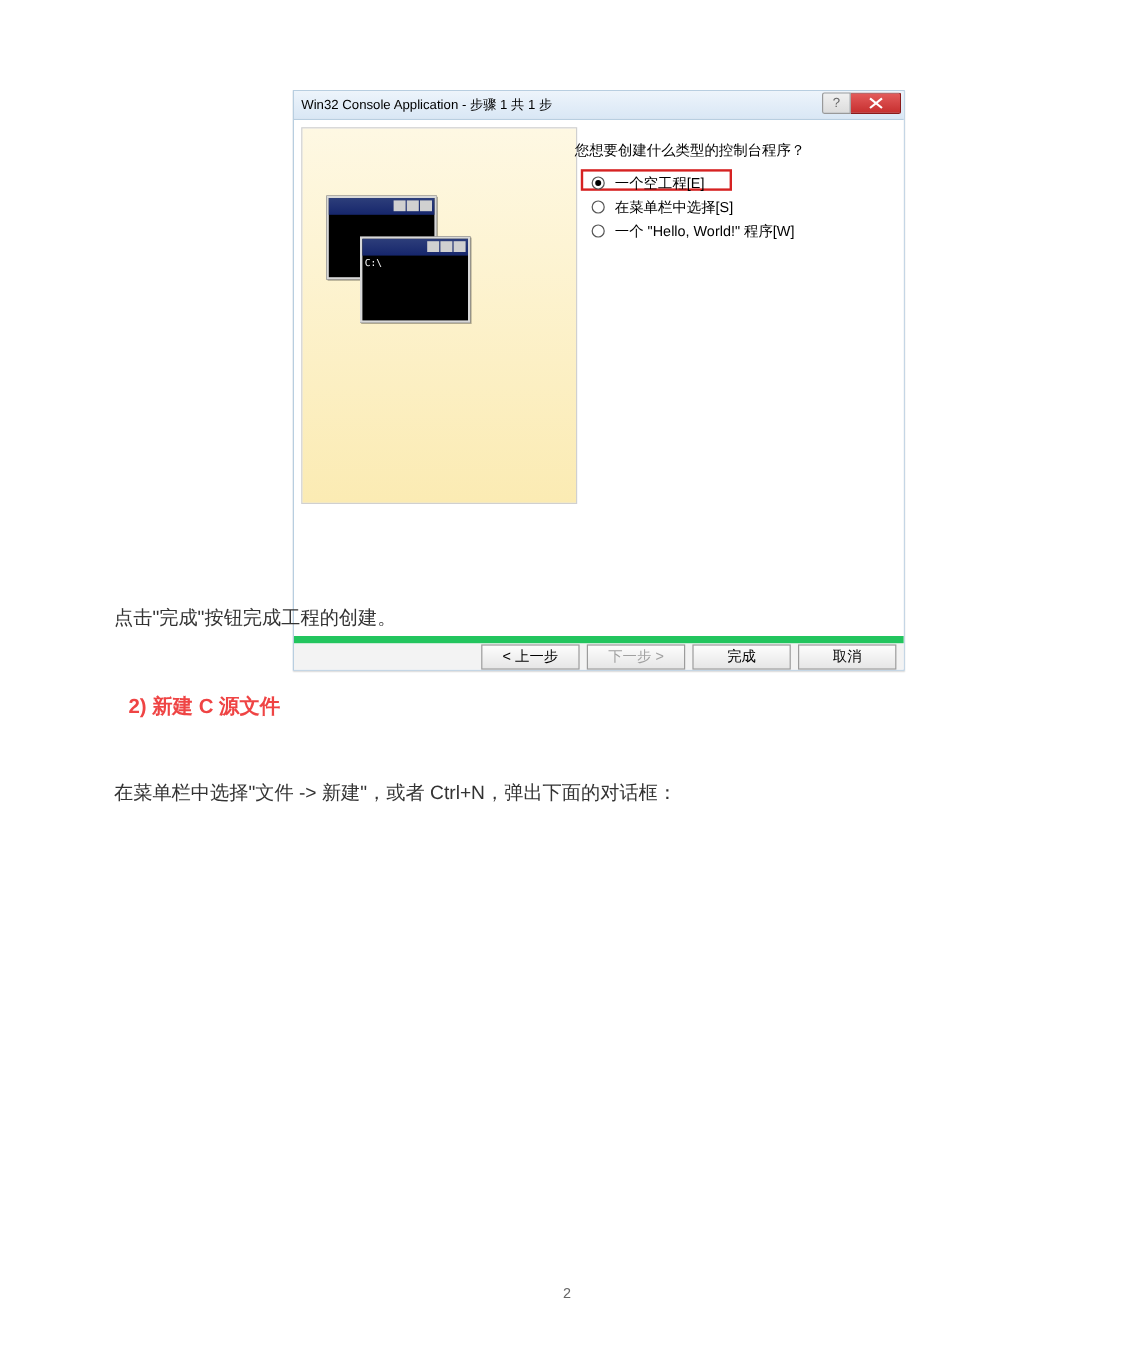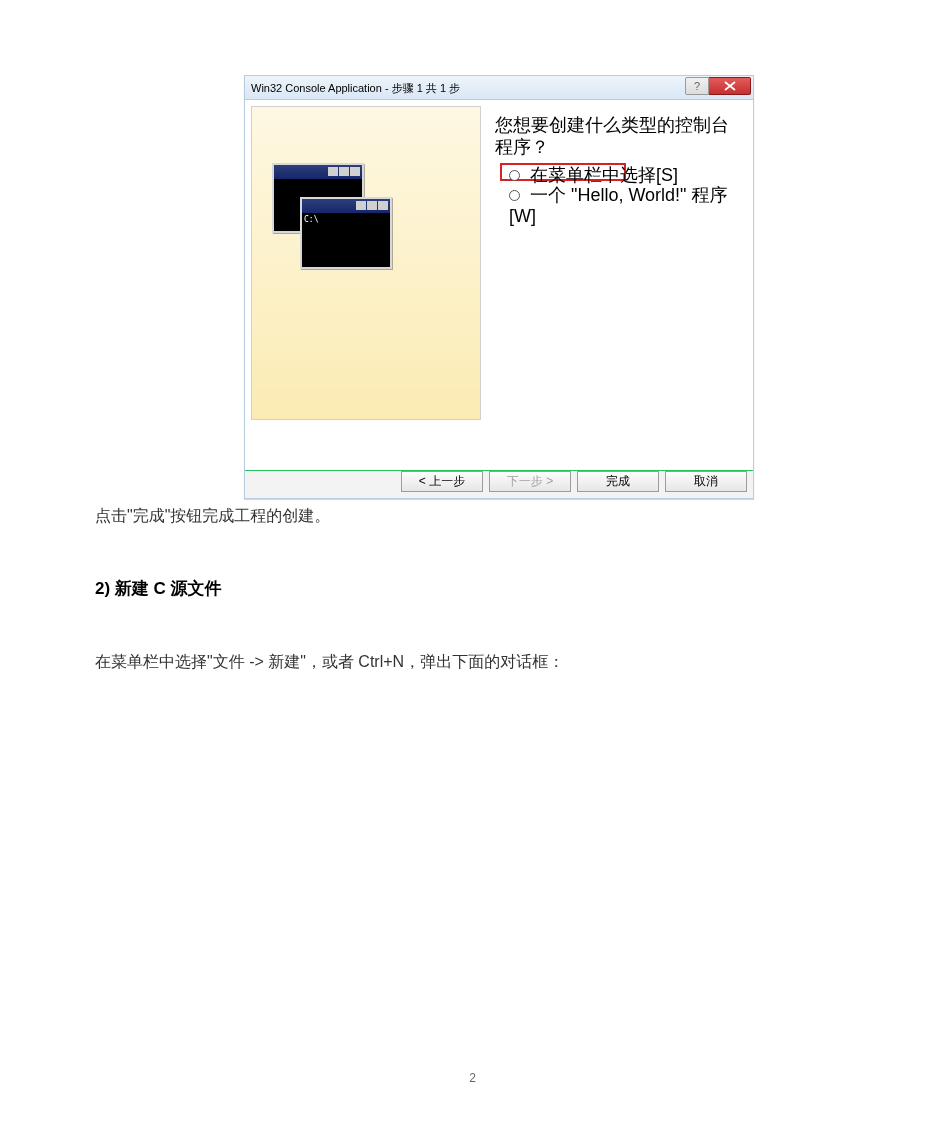--- a/index.html
+++ b/index.html
@@ -10,21 +10,21 @@
       height: 1123px;
       background: #ffffff;
       font-family: "Microsoft YaHei", Arial, sans-serif;
       position: relative;
     }
     .page { width: 945px; height: 1123px; position: relative; }
     
     .dialog-wrap {
       position: absolute;
       left: 244px; top: 75px;
-      width: 510px; height: 424px;
+      width: 510px; height: 484px;
       border: 1px solid #b8cee0;
       background: #fff;
       box-shadow: 0 1px 1px rgba(0,0,0,.15);
     }
     .titlebar {
       height: 24px;
       background: linear-gradient(#edf4fb, #d9e7f5);
       border-bottom: 1px solid #b8cee0;
       position: relative;
       padding-left: 6px;
@@ -59,57 +59,57 @@
       border: 2px solid #d8d8d8;
       background:#000;
       box-shadow: 1px 1px 0 rgba(0,0,0,.3);
     }
     .mini-win .mw-title { height:14px; background: linear-gradient(#2d3e7a,#16266c); position:relative; }
     .mini-win .mw-ic { position:absolute; right:2px; top:2px; display:flex; gap:1px;}
     .mini-win .mw-ic span { width:10px; height:9px; background:#d0d0d0; display:block;}
     .mini-prompt { color:#fff; font-family: Consolas, monospace; font-size:8px; padding:2px 2px; }
     
     .right-col {
-      position:absolute; left:250px; top:14px; right:8px; color:#000;
-      font-size:18px; line-height:22px;
+      position:absolute; left:234px; top:14px; right:8px; color:#000;
+      font-size:12px; line-height:22px;
       font-family: Tahoma, "SimSun", Arial, sans-serif;
     }
     .prompt-txt { margin-bottom:6px; }
     .option-row { padding-left:14px; position:relative; height:20px; line-height:20px; }
     .radio {
       width:11px; height:11px; border-radius:50%; border:1px solid #555;
       display:inline-block; vertical-align:middle; margin-right:5px; position:relative; background:#fff;
     }
     .radio.checked::after {
       content:""; position:absolute; left:2px; top:2px; width:5px; height:5px; border-radius:50%; background:#000;
     }
     .label { vertical-align:middle; }
     .hl { position:absolute; border:2px solid #d62222; }
     
     .button-bar {
       position:absolute; left:0; right:0; bottom:0; height:28px;
-      background:#f3f3f3; border-top:1px solid #22c55e;
-      display:flex; justify-content:flex-end; 
+      background:#f3f3f3; border-top:6px solid #22c55e;
+      display:flex; justify-content:flex-end; align-items:center;
       padding-right:6px; gap:6px;
     }
     .dlg-btn {
       height:21px; width:82px; font-size:12px; padding:0 0;
       background: linear-gradient(#fdfdfd,#e6e6e6);
       border:1px solid #9c9c9c; color:#000;
       font-family: Tahoma, "SimSun", Arial, sans-serif;
     }
     .dlg-btn.disabled { color:#a0a0a0; }
     
     .para {
       position:absolute; left:95px;
       font-size:16px; color:#333; line-height:1.6;
       font-family: "Microsoft YaHei","SimSun",Arial,sans-serif;
     }
     .p1 { top:503px; }
-    .heading { top:575px; font-weight:bold; font-size:17px; color:#000000;}
+    .heading { top:575px; font-weight:bold; font-size:17px; color:#ef4444;margin-left:12px;}
     .p2 { top:649px; }
     .pagenum { position:absolute; bottom:38px; width:100%; text-align:center; font-size:12px; color:#666;}
   </style>
 </head>
 <body>
 
 <div class="page">
 
   <div class="dialog-wrap">
     <div class="titlebar">
@@ -145,20 +145,24 @@
             </div>
           <div class="mini-prompt">C:\</div>
         </div>
       </div>
 
       <div class="right-col">
         <div class="prompt-txt">您想要创建什么类型的控制台程序？</div>
         <div style="position:relative;">
           <div class="hl" style="left:5px; top:-1px; width:126px; height:18px;"></div>
           <div class="option-row">
+            <span class="radio checked"></span>
+            <span class="label">一个空工程[E]</span>
+          </div>
+          <div class="option-row">
             <span class="radio"></span>
             <span class="label">在菜单栏中选择[S]</span>
           </div>
           <div class="option-row">
             <span class="radio"></span>
             <span class="label">一个 "Hello, World!" 程序[W]</span>
           </div>
         </div>
       </div>
     </div>

